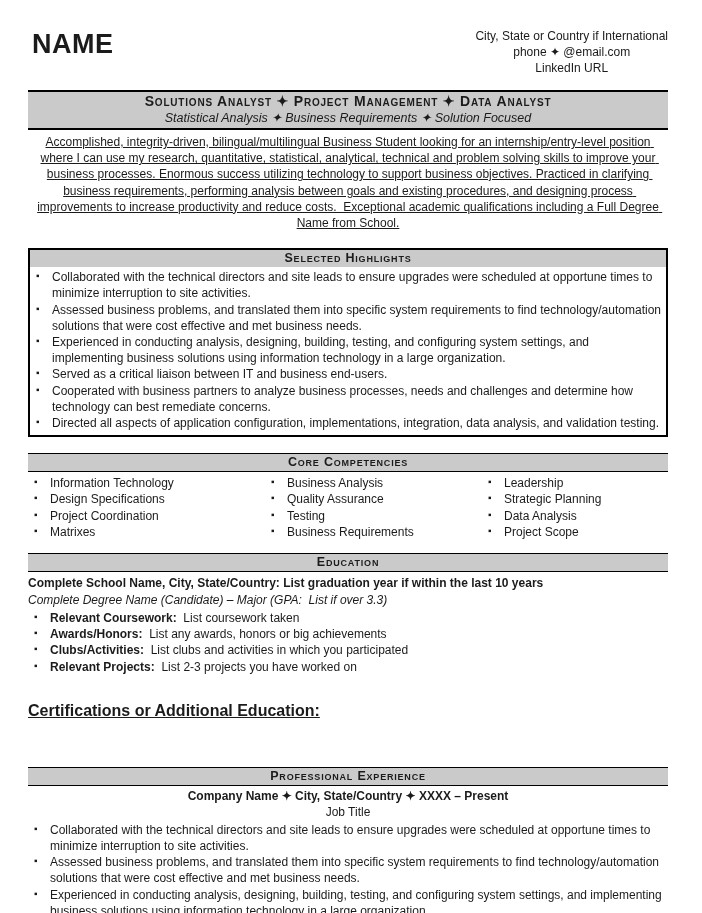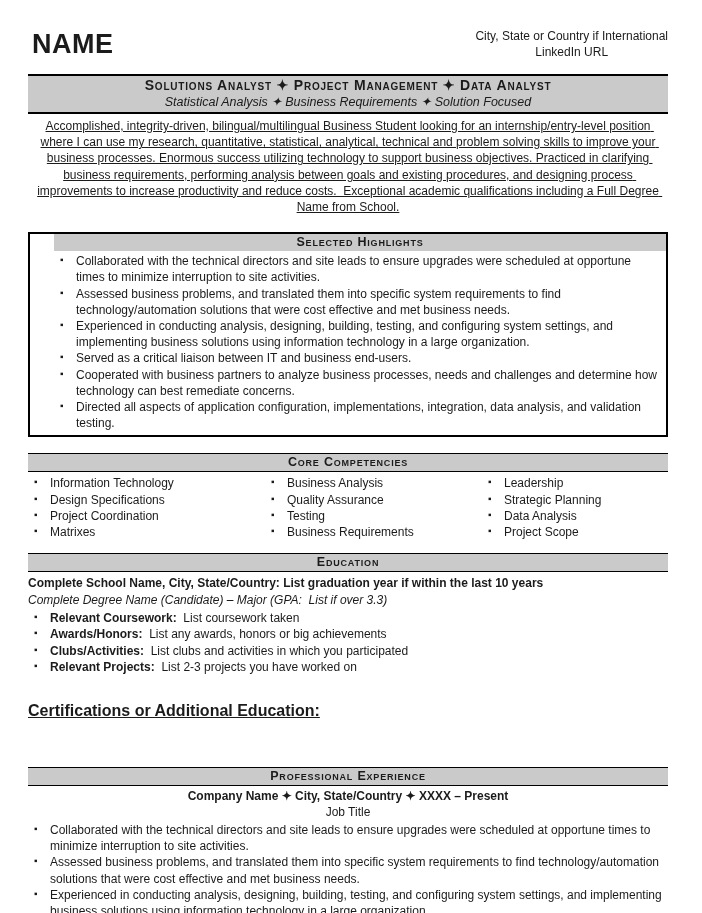--- a/index.html
+++ b/index.html
@@ -77,21 +77,20 @@
     font-size: 12.5px;
     letter-spacing: 0.8px;
     line-height: 16px;
     padding: 0 0 1px 0;
   }
 
   
   .hl-box {
     margin-top: 17px;
     border: 2px solid var(--line, #000);
-    padding-left: 24px;
   }
   .hl-box .bar { border-top: none; border-bottom: none; }
 
   
   ul.blist { list-style: none; margin: 2px 0 4px 0; padding: 0; }
   ul.blist li {
     position: relative;
     padding-left: 22px;
     font-size: 12px;
     line-height: 16.2px;
@@ -133,20 +132,21 @@
 </style>
 </head>
 <body style="color: rgb(27, 27, 27);">
 
 <div class="page">
 
   <div class="top-row">
     <div class="name">NAME</div>
     <div class="contact">
       <div>City, State or Country if International</div>
+      <div>phone ✦ @email.com</div>
       <div>LinkedIn URL</div>
     </div>
   </div>
 
   <div class="banner">
     <div class="banner-line1">Solutions Analyst ✦ Project Management ✦ Data Analyst</div>
     <div class="banner-line2">Statistical Analysis ✦ Business Requirements ✦ Solution Focused</div>
   </div>
 
   <div class="summary">Accomplished, integrity-driven, bilingual/multilingual Business Student looking for an internship/entry-level position where I can use my research, quantitative, statistical, analytical, technical and problem solving skills to improve your business processes. Enormous success utilizing technology to support business objectives. Practiced in clarifying business requirements, performing analysis between goals and existing procedures, and designing process improvements to increase productivity and reduce costs.  Exceptional academic qualifications including a Full Degree Name from School.</div>

